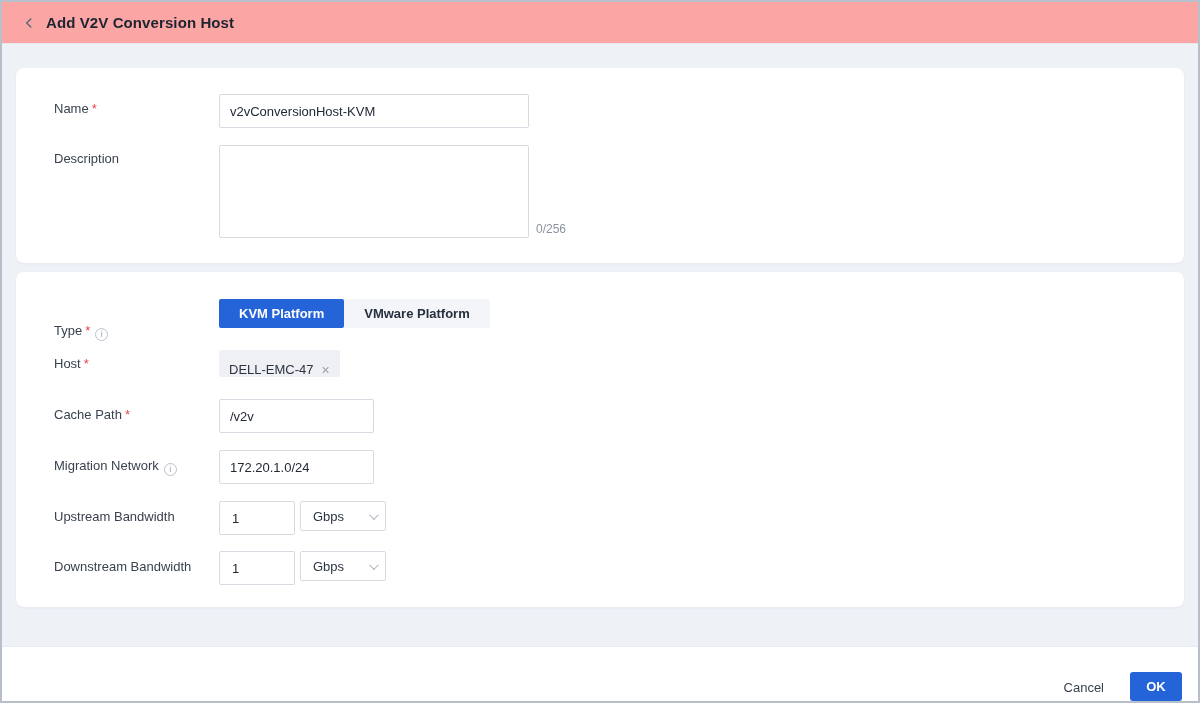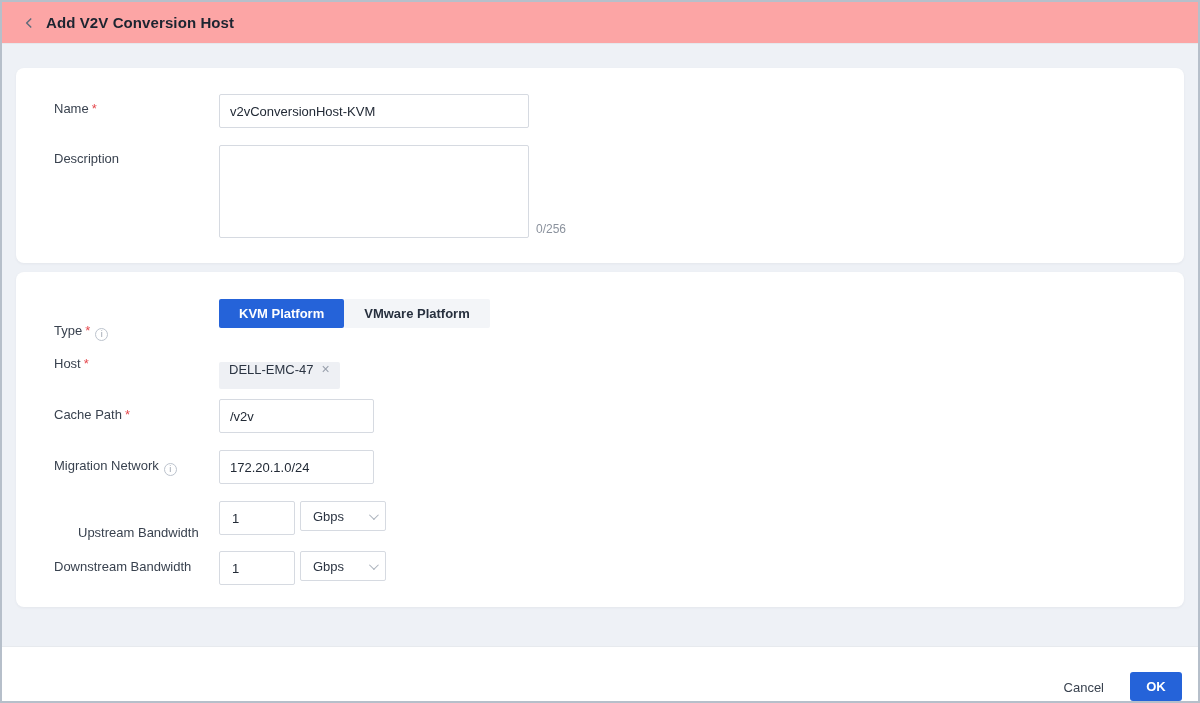--- a/index.html
+++ b/index.html
@@ -46,22 +46,22 @@
   
   .seg { position:absolute; left:203px; top:27px; display:flex; }
   .seg-btn {
     height:29px; padding:0 20px; font-size:13px; font-weight:600; font-family:inherit;
     border:none; border-radius:2px; cursor:pointer; line-height:29px;
   }
   .seg-off { background:#f3f5f8; color:#27303e; }
   .seg-on  { background:#2563d9; color:#fff; }
   
   .tag {
-    position:absolute; left:203px; top:90px; height:27px;
-    background:#eef0f4; border-radius:2px; display:flex; align-items:flex-start;
+    position:absolute; left:203px; top:78px; height:27px;
+    background:#eef0f4; border-radius:2px; display:flex; align-items:flex-end;
     padding:0 10px; font-size:13px; color:#2b3442; cursor:pointer;
   }
   .tag-x { margin-left:8px; color:#99a0ac; font-size:14px; line-height:1; cursor:pointer; }
   
   .dd {
     position:absolute; width:86px; height:30px; border:1px solid #d6dae1; border-radius:2px;
     background:#fff; display:flex; align-items:center; justify-content:space-between;
     padding:0 9px 0 12px; font-size:13px; color:#2b3442; cursor:pointer;
   }
   .caret {
@@ -130,21 +130,21 @@
     <div class="lbl" style="top:135px;">
       <span>Cache Path</span><span class="req">*</span>
     </div>
     <input class="inp" style="left: 203px; top: 127px; width: 155px;" value="/v2v">
 
     <div class="lbl" style="top:186px;">
       <span>Migration Network</span><i class="info-ic">i</i>
     </div>
     <input class="inp" style="left: 203px; top: 178px; width: 155px;" value="172.20.1.0/24">
 
-    <div class="lbl" style="top:253px;margin-left:24px;">
+    <div class="lbl" style="top:237px;">
       <span>Upstream Bandwidth</span>
     </div>
     <input class="inp" style="left: 203px; top: 229px; width: 76px; padding-left: 12px;" value="1">
     <div class="dd" style="left:284px; top:229px;">
       <span>Gbps</span>
       <span class="caret"></span>
     </div>
 
     <div class="lbl" style="top:287px;">
       <span>Downstream Bandwidth</span>

